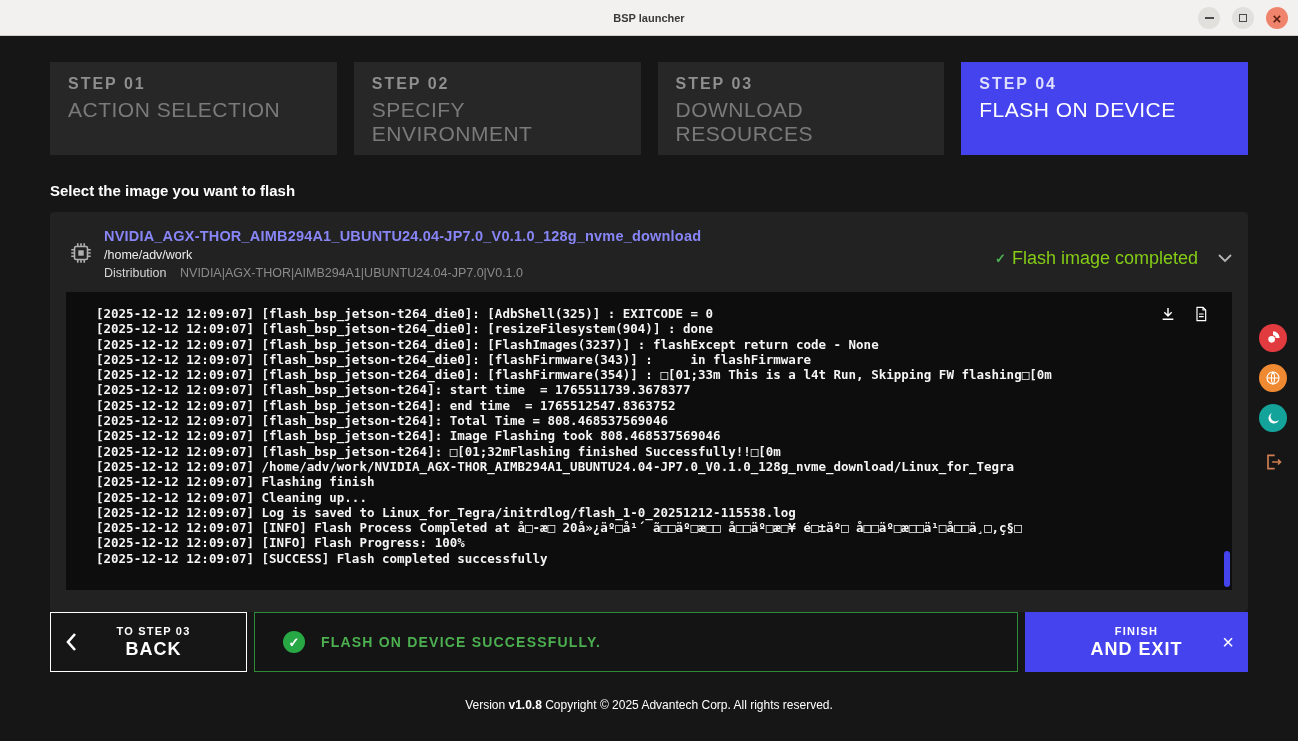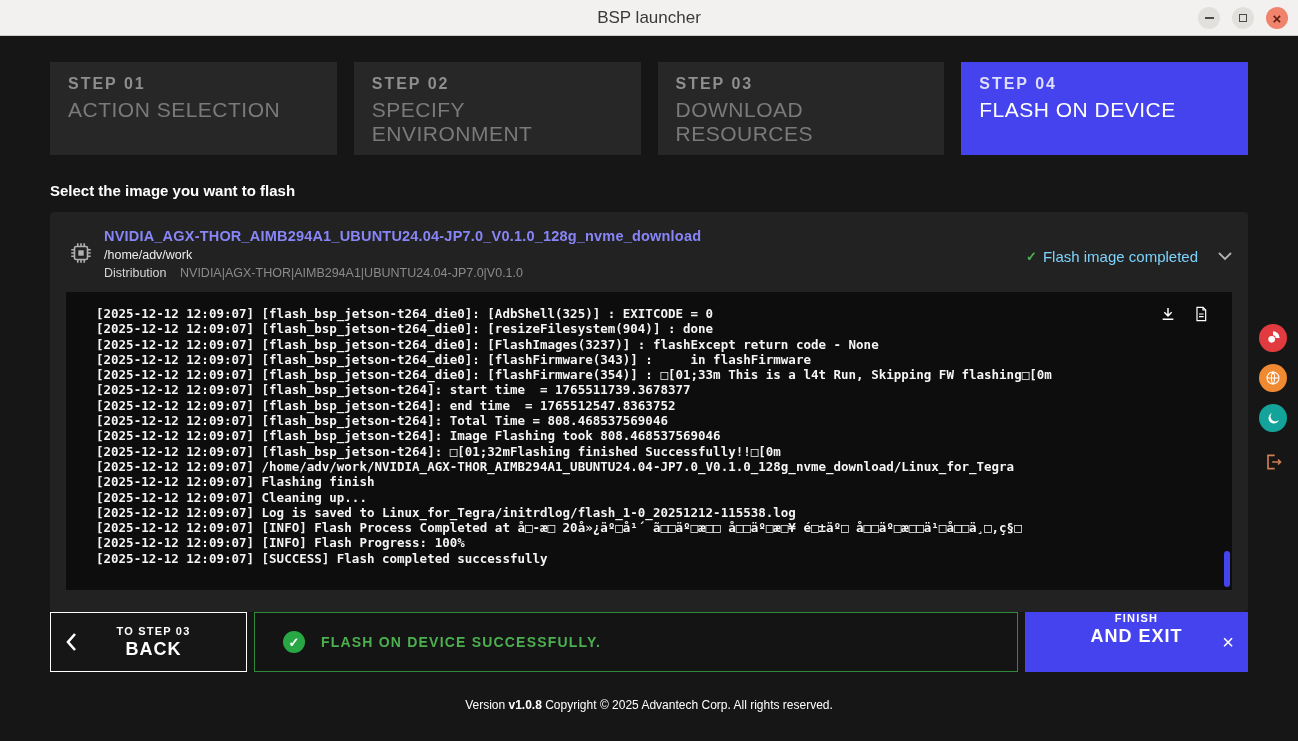--- a/index.html
+++ b/index.html
@@ -1,21 +1,21 @@
 <!DOCTYPE html>
 <html><head>
 <meta charset="utf-8">
 <style>
   *{margin:0;padding:0;box-sizing:border-box}
   html,body{width:1298px;height:741px}
   body{background:#161616;font-family:"Liberation Sans",sans-serif;overflow:hidden;position:relative}
 
   
   .titlebar{height:36px;background:#f2f1ef;border-bottom:1px solid #cfcdc9;display:flex;align-items:center;justify-content:center;position:relative}
-  .titlebar .title{font-size:17px;font-weight:normal;color:#3a3a3a}
+  .titlebar .title{font-size:11px;font-weight:bold;color:#3a3a3a}
   .controls{position:absolute;right:10px;top:7px;display:flex;gap:12px}
   .wbtn{width:22px;height:22px;border-radius:50%;background:#e2e0dd;display:flex;align-items:center;justify-content:center;cursor:pointer}
   .wbtn .bar{width:9px;height:1.5px;background:#4a4a4a}
   .wbtn .sq{width:8px;height:8px;border:1.5px solid #4a4a4a}
   .wbtn.close{background:#f0836b}
   .wbtn.close span{font-size:15px;line-height:15px;color:#5a1d10;font-weight:bold}
 
   
   .content{padding:26px 50px 0}
 
@@ -33,39 +33,39 @@
   .panel-header{display:flex;align-items:flex-start}
   .chip-wrap{margin:12px 10px 0 2px;display:flex}
   .meta{flex:1;min-width:0}
   .img-name{color:#8886f7;font-weight:bold;font-size:14.5px;letter-spacing:.2px}
   .img-path{color:#ececec;font-size:12.5px;margin-top:4px}
   .dist-row{margin-top:4px;font-size:12.5px}
   .dist-label{color:#d6d6d6;margin-right:10px}
   .dist-value{color:#8b8b8b}
   .status-wrap{display:flex;align-items:center;margin-top:20px;white-space:nowrap}
   .check{color:#4caf50;font-size:13px;margin-right:6px;font-weight:bold}
-  .status-text{color:#7dd3fc;font-size:15px}
+  .status-text{color:#84cc16;font-size:18px}
   .chev{margin-left:20px;display:flex;cursor:pointer}
 
   .console{margin-top:12px;height:298px;background:#0d0d0d;padding:14px 30px;position:relative;overflow:hidden;cursor:text}
   .log-line{font-family:"DejaVu Sans Mono",monospace;font-size:12.5px;line-height:15.3px;font-weight:bold;color:#f5f5f5;white-space:pre}
   .console-icons{position:absolute;top:14px;right:24px;display:flex;gap:18px}
   .console-icons span{display:flex;cursor:pointer}
   .scrollbar{position:absolute;right:2px;bottom:3px;width:6px;height:36px;background:#4543ee;border-radius:3px;cursor:pointer}
 
   .bottom-row{margin-top:0;display:flex;gap:7px;height:60px}
   .back-btn{width:197px;background:transparent;border:1px solid #fff;color:#fff;display:flex;align-items:center;cursor:pointer;font-family:inherit}
   .back-chev{margin-left:14px;display:flex}
   .btn-text{flex:1;display:flex;flex-direction:column;align-items:center;margin-right:16px}
   .btn-top{font-size:11px;letter-spacing:1.2px;font-weight:600}
   .btn-main{font-size:18px;font-weight:bold;letter-spacing:1px;margin-top:2px}
   .status-box{flex:1;border:1px solid #2f8b3a;display:flex;align-items:center;padding-left:28px;background:#141414}
   .ok-circle{width:22px;height:22px;border-radius:50%;background:#27a844;color:#fff;display:flex;align-items:center;justify-content:center;font-size:13px;font-weight:bold}
   .ok-text{margin-left:16px;color:#4caf50;font-size:14px;font-weight:600;letter-spacing:1.2px}
-  .finish-btn{width:223px;background:#4543ee;border:none;color:#fff;display:flex;flex-direction:column;align-items:center;position:relative;cursor:pointer;font-family:inherit}
+  .finish-btn{width:223px;background:#4543ee;border:none;color:#fff;display:flex;flex-direction:column;align-items:center;justify-content:center;position:relative;cursor:pointer;font-family:inherit}
   .finish-btn .x{position:absolute;right:14px;top:50%;transform:translateY(-50%);font-size:20px;font-weight:400}
 
   .footer{margin-top:26px;text-align:center;color:#fff;font-size:12px}
   .footer b{font-weight:bold}
 
   .float-rail{position:absolute;right:11px;top:324px;display:flex;flex-direction:column;align-items:center;gap:12px}
   .circle-btn{width:28px;height:28px;border-radius:50%;display:flex;align-items:center;justify-content:center;cursor:pointer}
   .circle-btn.red{background:#e23b3f}
   .circle-btn.orange{background:#ef8932}
   .circle-btn.teal{background:#14a39a}

